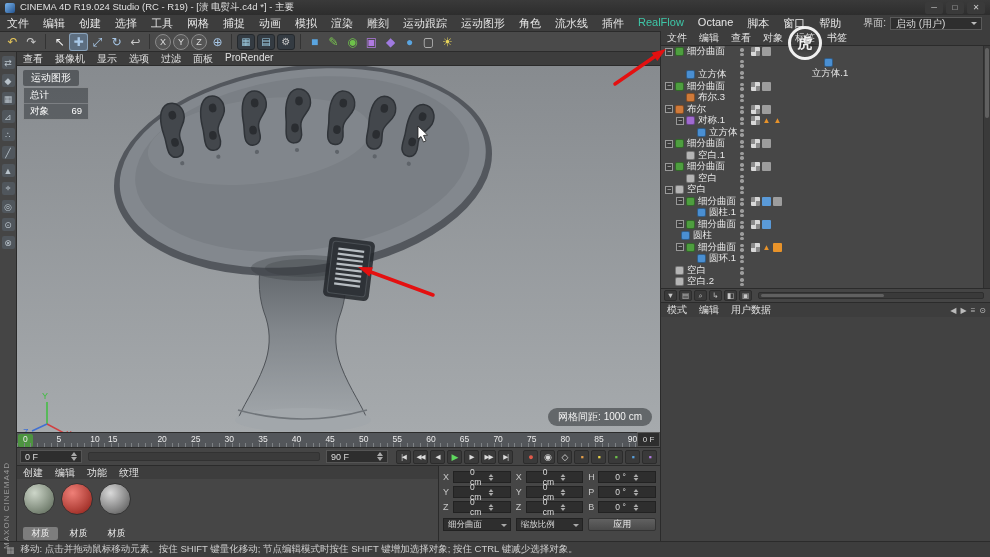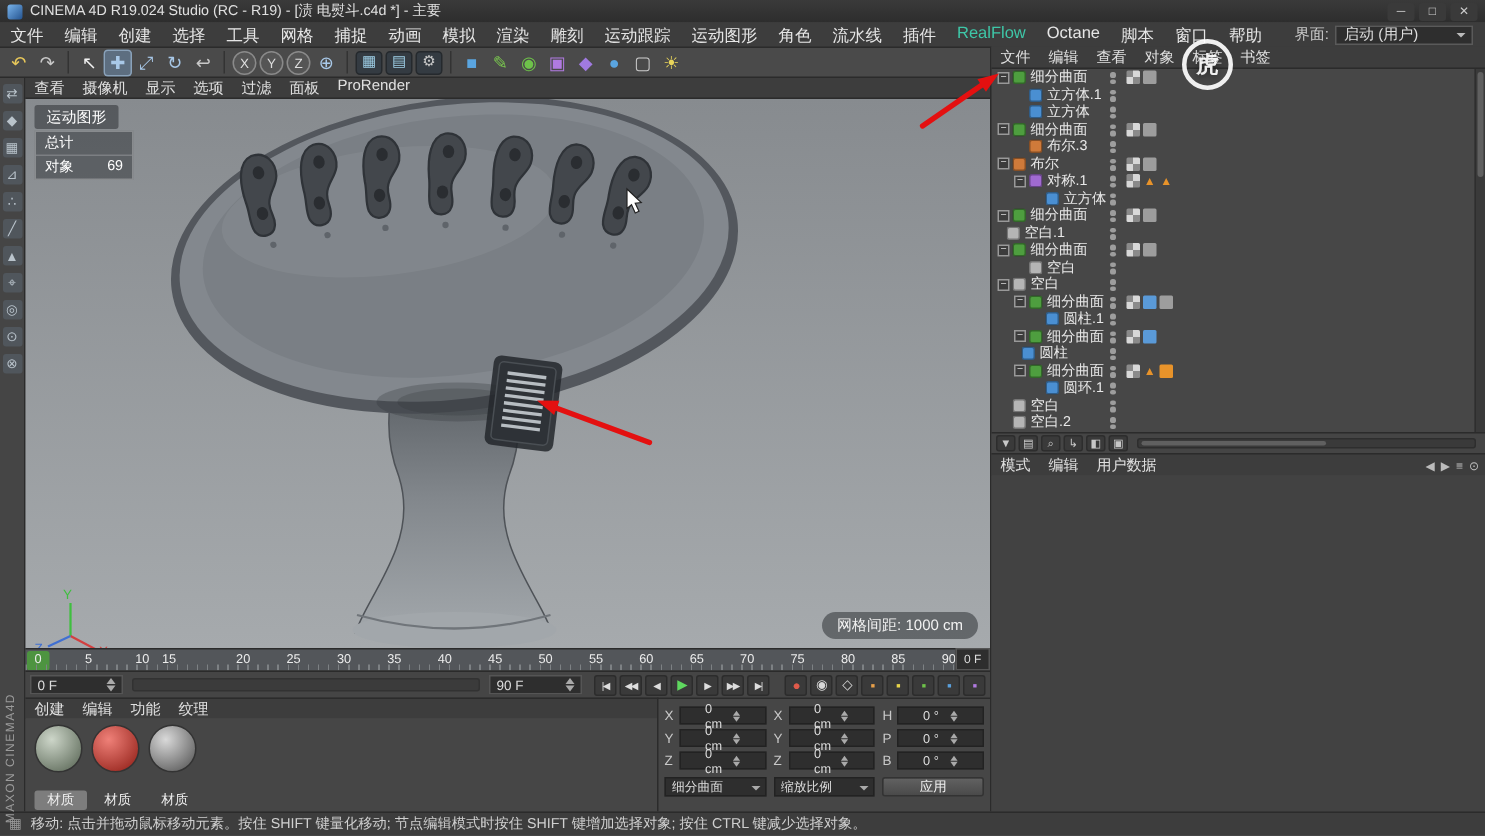--- a/index.html
+++ b/index.html
@@ -452,21 +452,21 @@
         <span class="tree-label">细分曲面</span>
         <span class="dots">
           <span class="dot"></span>
           <span class="dot"></span>
         </span>
         <span class="tags">
           <span class="tag tag-checker"></span>
           <span class="tag tag-gray"></span>
         </span>
       </div>
-      <div class="tree-row" style="padding-left: 15px;">
+      <div class="tree-row" style="padding-left: 15px; flex-direction: column;">
         <span class="expand-spacer"></span>
         <span class="obj-icon oi-cube"></span>
         <span class="tree-label">立方体.1</span>
         <span class="dots">
           <span class="dot"></span>
           <span class="dot"></span>
         </span>
         <span class="tags"></span>
       </div>
       <div class="tree-row" style="padding-left: 15px;">
@@ -545,21 +545,21 @@
         <span class="tree-label">细分曲面</span>
         <span class="dots">
           <span class="dot"></span>
           <span class="dot"></span>
         </span>
         <span class="tags">
           <span class="tag tag-checker"></span>
           <span class="tag tag-gray"></span>
         </span>
       </div>
-      <div class="tree-row" style="">
+      <div class="tree-row" style="padding-left: 15px;">
         <span class="expand-spacer"></span>
         <span class="obj-icon oi-null"></span>
         <span class="tree-label">空白.1</span>
         <span class="dots">
           <span class="dot"></span>
           <span class="dot"></span>
         </span>
         <span class="tags"></span>
       </div>
       <div class="tree-row" style="padding-left: 4px;">

